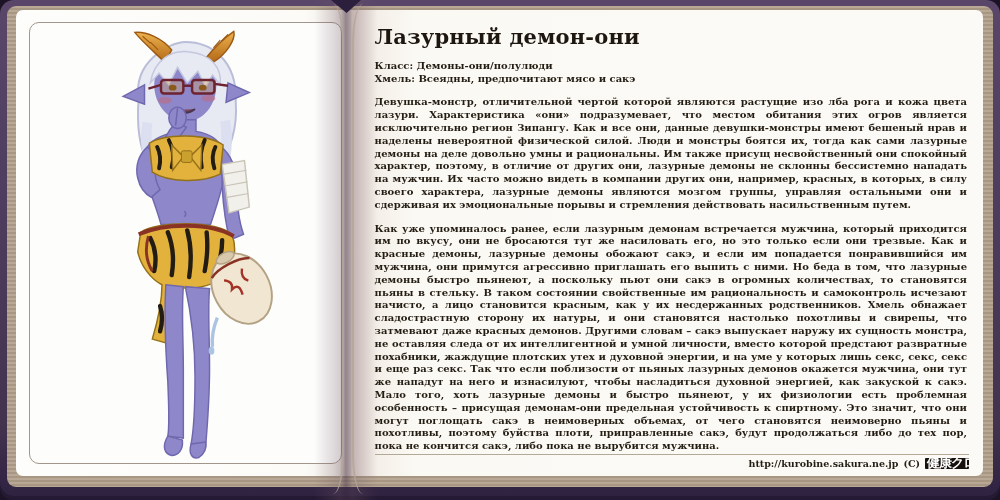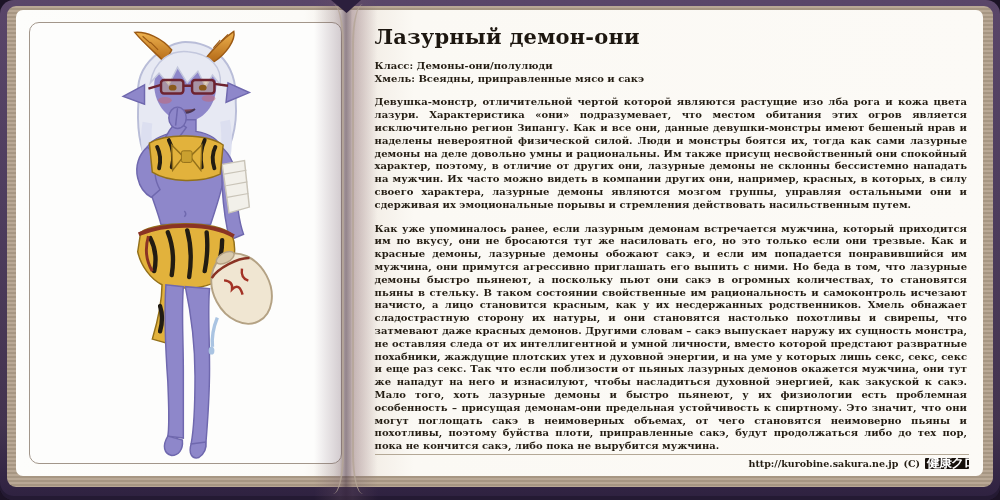--- a/index.html
+++ b/index.html
@@ -191,21 +191,21 @@
         <div class="content">
           <h1 class="title">Лазурный демон-они</h1>
 
           <div class="stats">
             <div class="stat-line">
               <span class="stat-label">Класс:</span>
               <span>Демоны-они/полулюди</span>
             </div>
             <div class="stat-line">
               <span class="stat-label">Хмель:</span>
-              <span>Всеядны, приправленные мясо и сакэ</span>
+              <span>Всеядны, предпочитают мясо и сакэ</span>
             </div>
           </div>
 
           <p>Девушка-монстр, отличительной чертой которой являются растущие изо лба рога и кожа цвета лазури. Характеристика «они» подразумевает, что местом обитания этих огров является исключительно регион Зипангу. Как и все они, данные девушки-монстры имеют бешеный нрав и наделены невероятной физической силой. Люди и монстры боятся их, тогда как сами лазурные демоны на деле довольно умны и рациональны. Им также присущ несвойственный они спокойный характер, поэтому, в отличие от других они, лазурные демоны не склонны бессистемно нападать на мужчин. Их часто можно видеть в компании других они, например, красных, в которых, в силу своего характера, лазурные демоны являются мозгом группы, управляя остальными они и сдерживая их эмоциональные порывы и стремления действовать насильственным путем.</p>
           <p>Как уже упоминалось ранее, если лазурным демонам встречается мужчина, который приходится им по вкусу, они не бросаются тут же насиловать его, но это только если они трезвые. Как и красные демоны, лазурные демоны обожают сакэ, и если им попадается понравившийся им мужчина, они примутся агрессивно приглашать его выпить с ними. Но беда в том, что лазурные демоны быстро пьянеют, а поскольку пьют они сакэ в огромных количествах, то становятся пьяны в стельку. В таком состоянии свойственные им рациональность и самоконтроль исчезают начисто, а лицо становится красным, как у их несдержанных родственников. Хмель обнажает сладострастную сторону их натуры, и они становятся настолько похотливы и свирепы, что затмевают даже красных демонов. Другими словам – сакэ выпускает наружу их сущность монстра, не оставляя следа от их интеллигентной и умной личности, вместо которой предстают развратные похабники, жаждущие плотских утех и духовной энергии, и на уме у которых лишь секс, секс, секс и еще раз секс. Так что если поблизости от пьяных лазурных демонов окажется мужчина, они тут же нападут на него и изнасилуют, чтобы насладиться духовной энергией, как закуской к сакэ. Мало того, хоть лазурные демоны и быстро пьянеют, у их физиологии есть проблемная особенность – присущая демонам-они предельная устойчивость к спиртному. Это значит, что они могут поглощать сакэ в неимоверных объемах, от чего становятся неимоверно пьяны и похотливы, поэтому буйства плоти, приправленные сакэ, будут продолжаться либо до тех пор, пока не кончится сакэ, либо пока не вырубится мужчина.</p>
 
           <div class="footer">
             <span>http://kurobine.sakura.ne.jp</span>
             <span>(C)</span>
             <span class="credit-badge">健康クロス</span>

